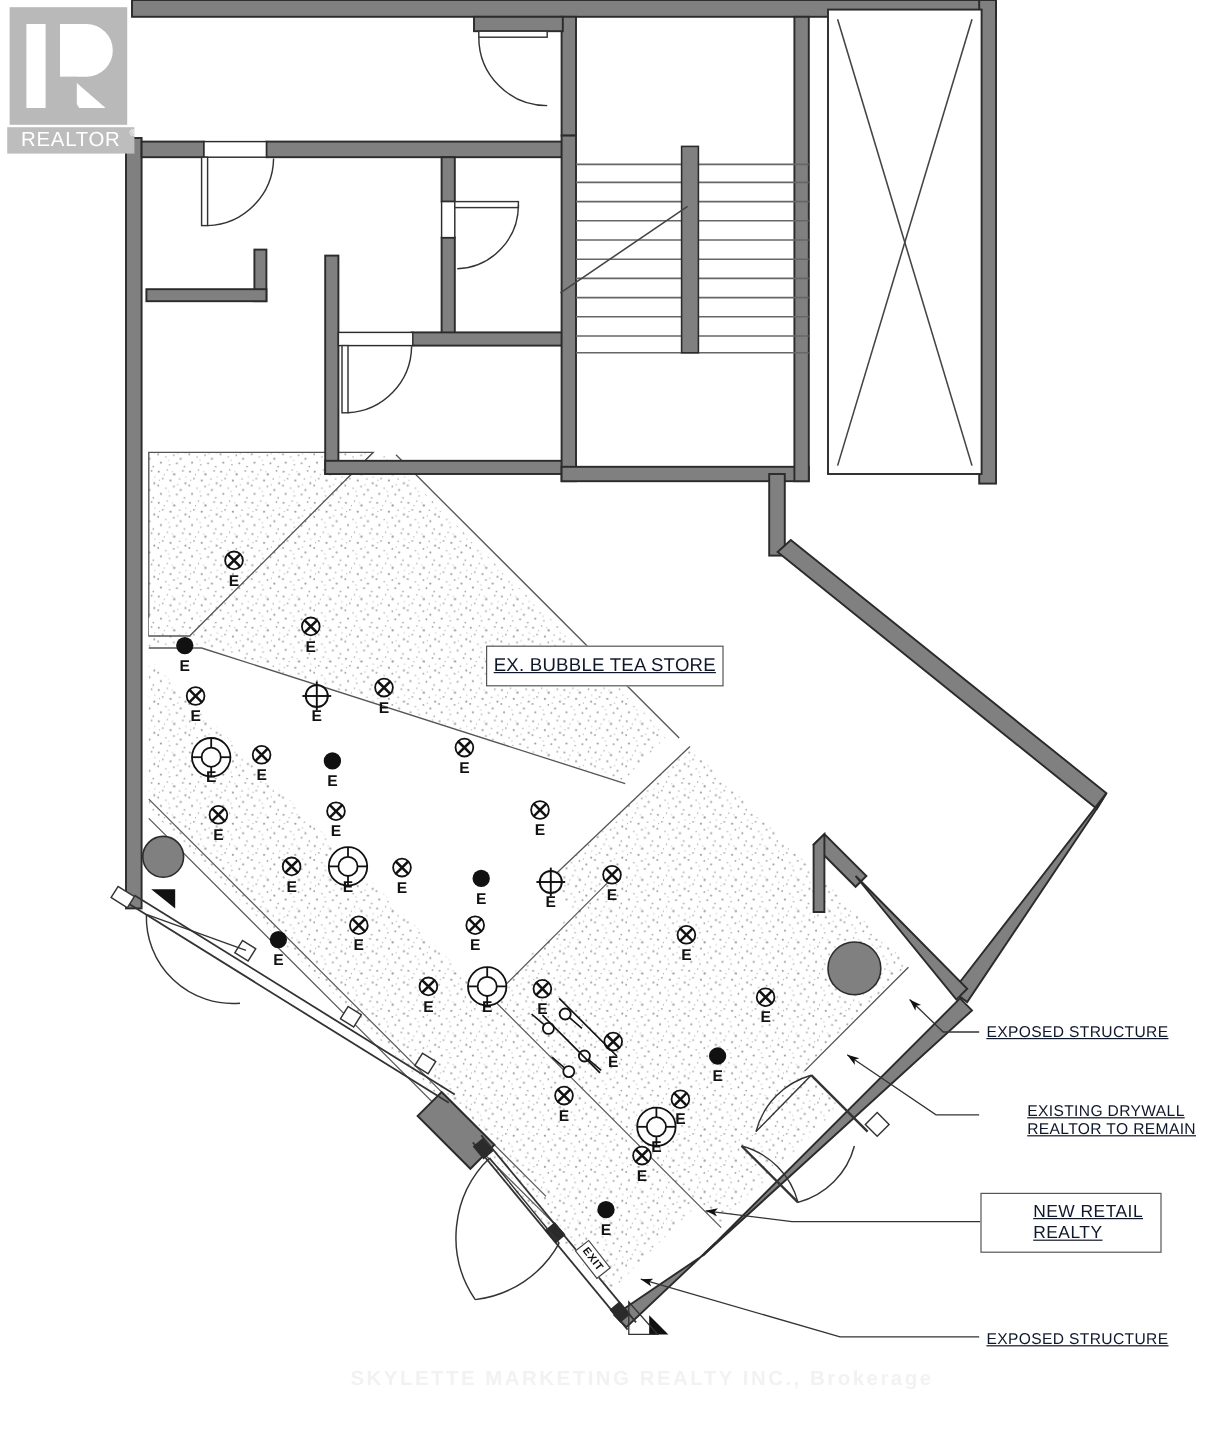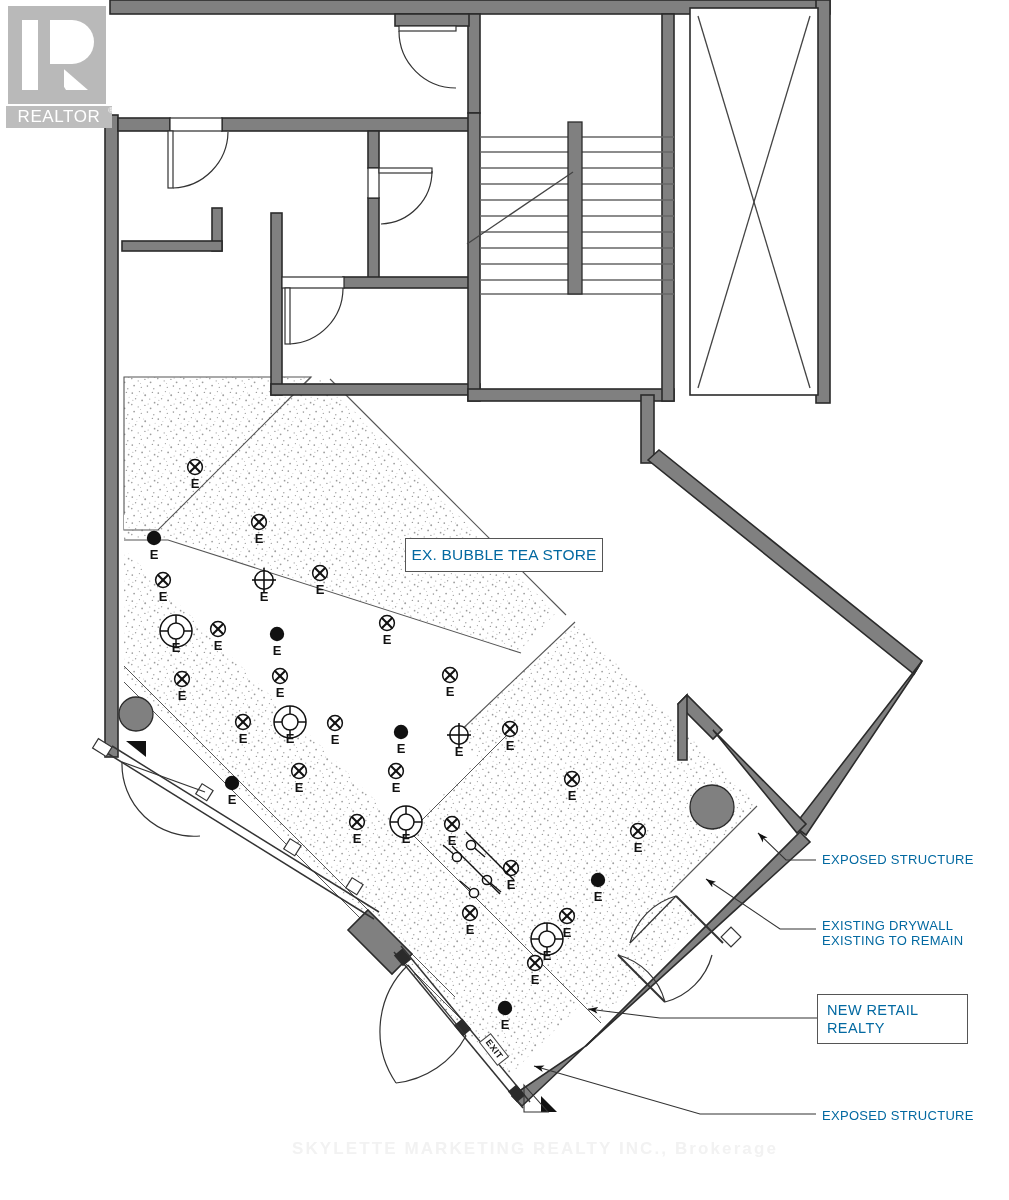--- a/index.html
+++ b/index.html
@@ -8,30 +8,30 @@
   #stage{position:relative;width:1009px;height:1200px;background:#fff;overflow:hidden;}
   #plan{position:absolute;left:0;top:0;width:1009px;height:1200px;}
 
   
   .wm-realtor{position:absolute;left:0;top:0;width:120px;height:136px;pointer-events:none;}
   .wm-bottom{position:absolute;left:292px;top:1136px;width:425px;height:26px;
      color:#f2f2f2;font-size:17px;letter-spacing:2.1px;font-weight:bold;
      text-align:center;line-height:26px;white-space:nowrap;pointer-events:none;}
 
   
-  .lbl{position:absolute;color:#0369a1;font-size:15px;letter-spacing:.4px;white-space:nowrap;}
+  .lbl{position:absolute;color:#0f172a;font-size:15px;letter-spacing:.4px;white-space:nowrap;text-decoration:underline;}
   .boxed{border:1px solid #555;background:#fff;display:flex;align-items:center;}
   #lbl-bubble{left:405px;top:538px;width:196px;height:32px;justify-content:center;
      font-size:15.5px;letter-spacing:.2px;}
   #lbl-newretail{left:817px;top:994px;width:140px;height:48px;padding-left:9px;
      flex-direction:column;align-items:flex-start;justify-content:center;font-size:14.5px;line-height:18px;}
   #lbl-exposed1{left:822px;top:852px;font-size:13px;letter-spacing:.3px;}
   #lbl-drywall{left:822px;top:918px;font-size:13px;letter-spacing:.3px;line-height:15px;}
   #lbl-exposed2{left:822px;top:1108px;font-size:13px;letter-spacing:.3px;}
-  .lbl .l2{display:block;}
+  .lbl .l2{display:block;margin-left:34px;}
   #lbl-exit{position:absolute;left:479px;top:1042px;width:28px;height:13px;
      border:1px solid #444;background:#fff;color:#111;font-size:9px;font-weight:bold;
      line-height:13px;text-align:center;letter-spacing:.5px;
      transform:rotate(52deg);transform-origin:50% 50%;}
 </style>
 </head>
 <body>
 
 <div id="stage">
 
@@ -487,21 +487,21 @@
 
   <div class="lbl boxed" id="lbl-newretail">
     <span class="l2">NEW RETAIL</span>
     <span class="l2">REALTY</span>
   </div>
 
   <div class="lbl" id="lbl-exposed1">EXPOSED STRUCTURE</div>
 
   <div class="lbl" id="lbl-drywall">
     <span class="l2">EXISTING DRYWALL</span>
-    <span class="l2">EXISTING TO REMAIN</span>
+    <span class="l2">REALTOR TO REMAIN</span>
   </div>
 
   <div class="lbl" id="lbl-exposed2">EXPOSED STRUCTURE</div>
 
   <div id="lbl-exit">EXIT</div>
 
   <svg class="wm-realtor" viewBox="0 0 120 136">
     <rect x="8" y="6" width="98" height="98" fill="#b9b9b9"></rect>
     <rect x="22" y="20" width="16" height="70" fill="#ffffff"></rect>
     <path d="M50,20 h22 a22,22 0 0 1 0,44 h-22 z" fill="#ffffff"></path>

